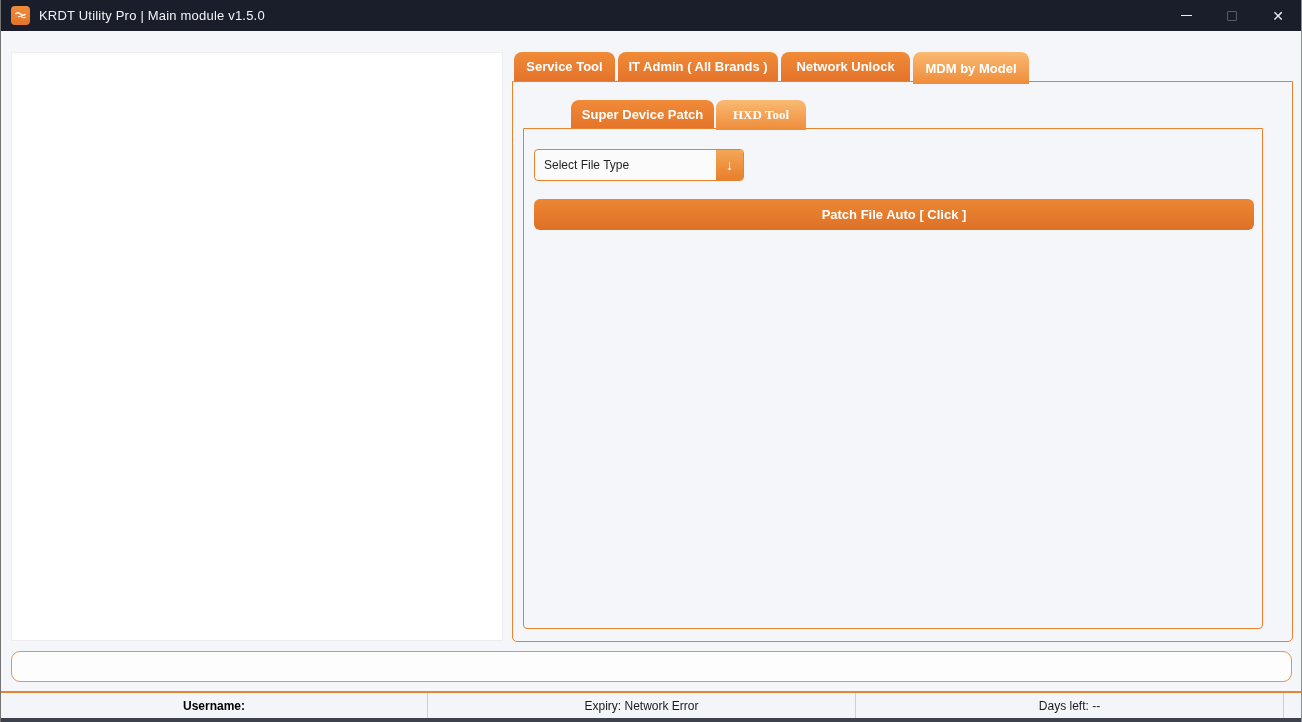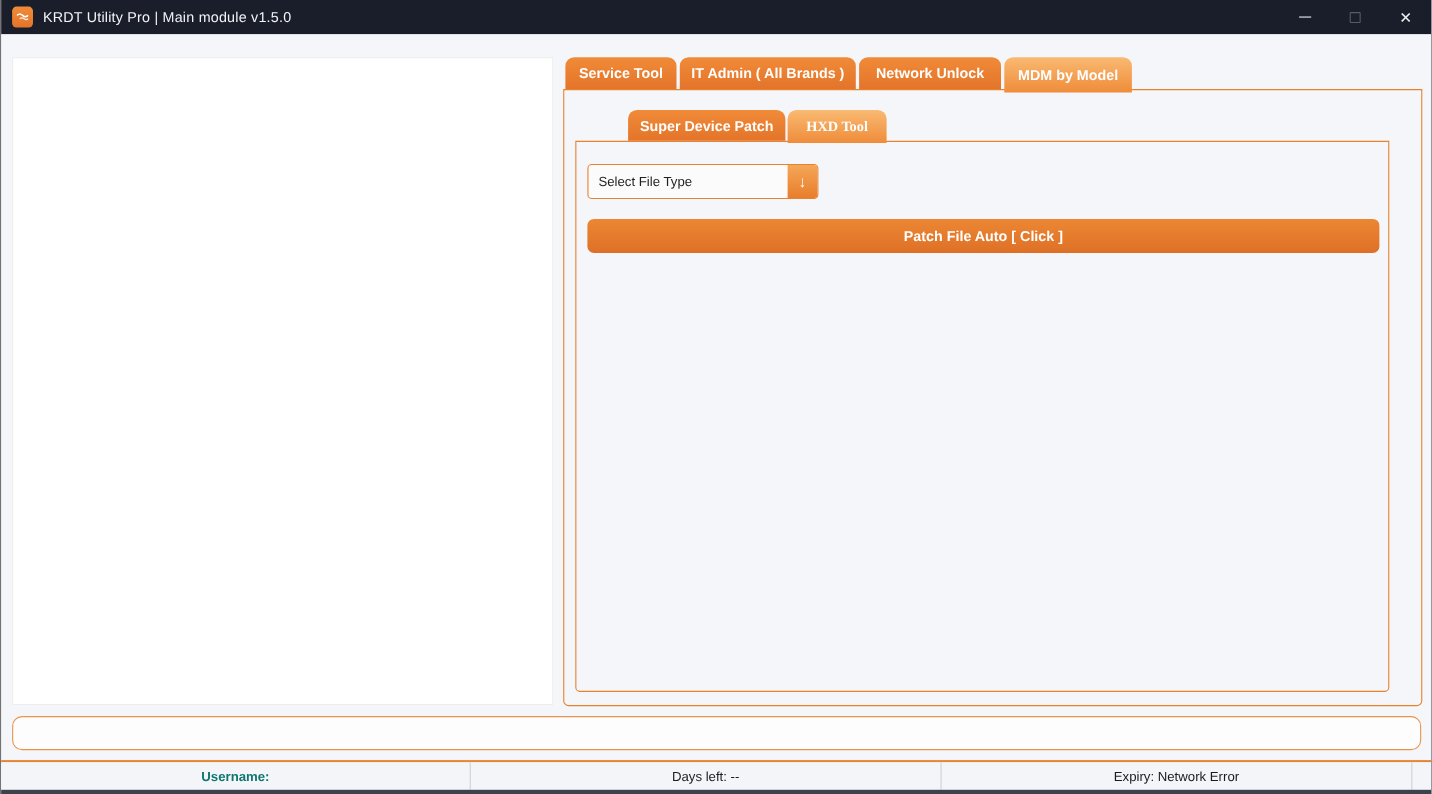--- a/index.html
+++ b/index.html
@@ -108,21 +108,21 @@
   
   .statusbar-line { position: absolute; left: 0; top: 691px; width: 100%; height: 2px; background: #e8832f; }
   .statusbar {
     position: absolute; left: 0; top: 693px; width: 100%; height: 25px;
     background: #f3f5f9; display: flex; align-items: stretch;
   }
   .status-cell {
     display: flex; align-items: center; justify-content: center;
     font-size: 12px; color: #1b1b1b; border-right: 1px solid #ced1d7;
   }
-  .cell-username { width: 427px; color: #0f766e; font-weight: bold; }
+  .cell-username { width: 427px; color: #000000; font-weight: bold; }
   .cell-expiry { width: 428px; }
   .cell-days { width: 428px; }
   .cell-spare { flex: 1; border-right: none; }
   .bottom-frame { position: absolute; left: 0; top: 718px; width: 100%; height: 4px; background: #3c414b; }
 </style>
 </head>
 <body>
 
 <div id="window">
 
@@ -172,19 +172,19 @@
     </div>
   </div>
 
   <button class="btn btn-patch">Patch File Auto [ Click ]</button>
 
   <div class="log-box"></div>
 
   <div class="statusbar-line"></div>
   <div class="statusbar">
     <div class="status-cell cell-username">Username:</div>
+    <div class="status-cell cell-expiry">Expiry: Network Error</div>
     <div class="status-cell cell-days">Days left: --</div>
-    <div class="status-cell cell-expiry">Expiry: Network Error</div>
     <div class="status-cell cell-spare"></div>
   </div>
   <div class="bottom-frame"></div>
 
 </div>
 
 </body></html>

